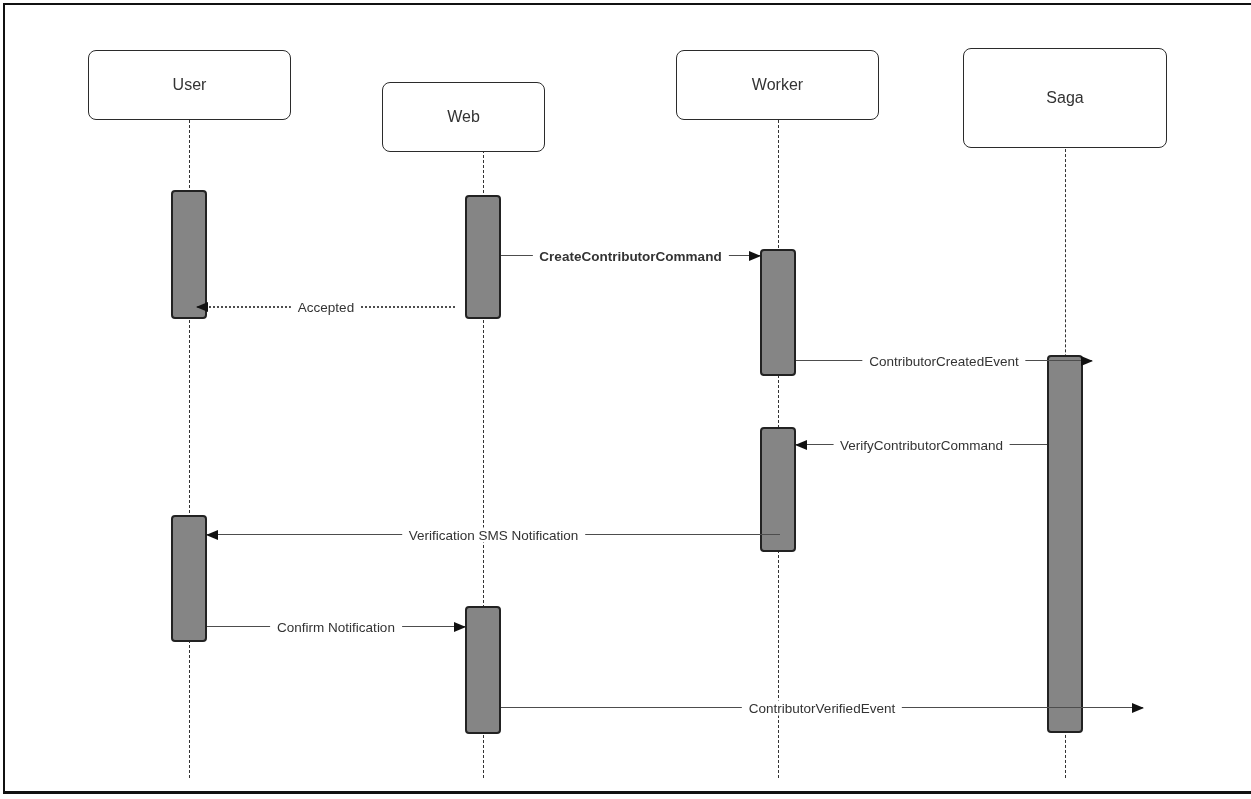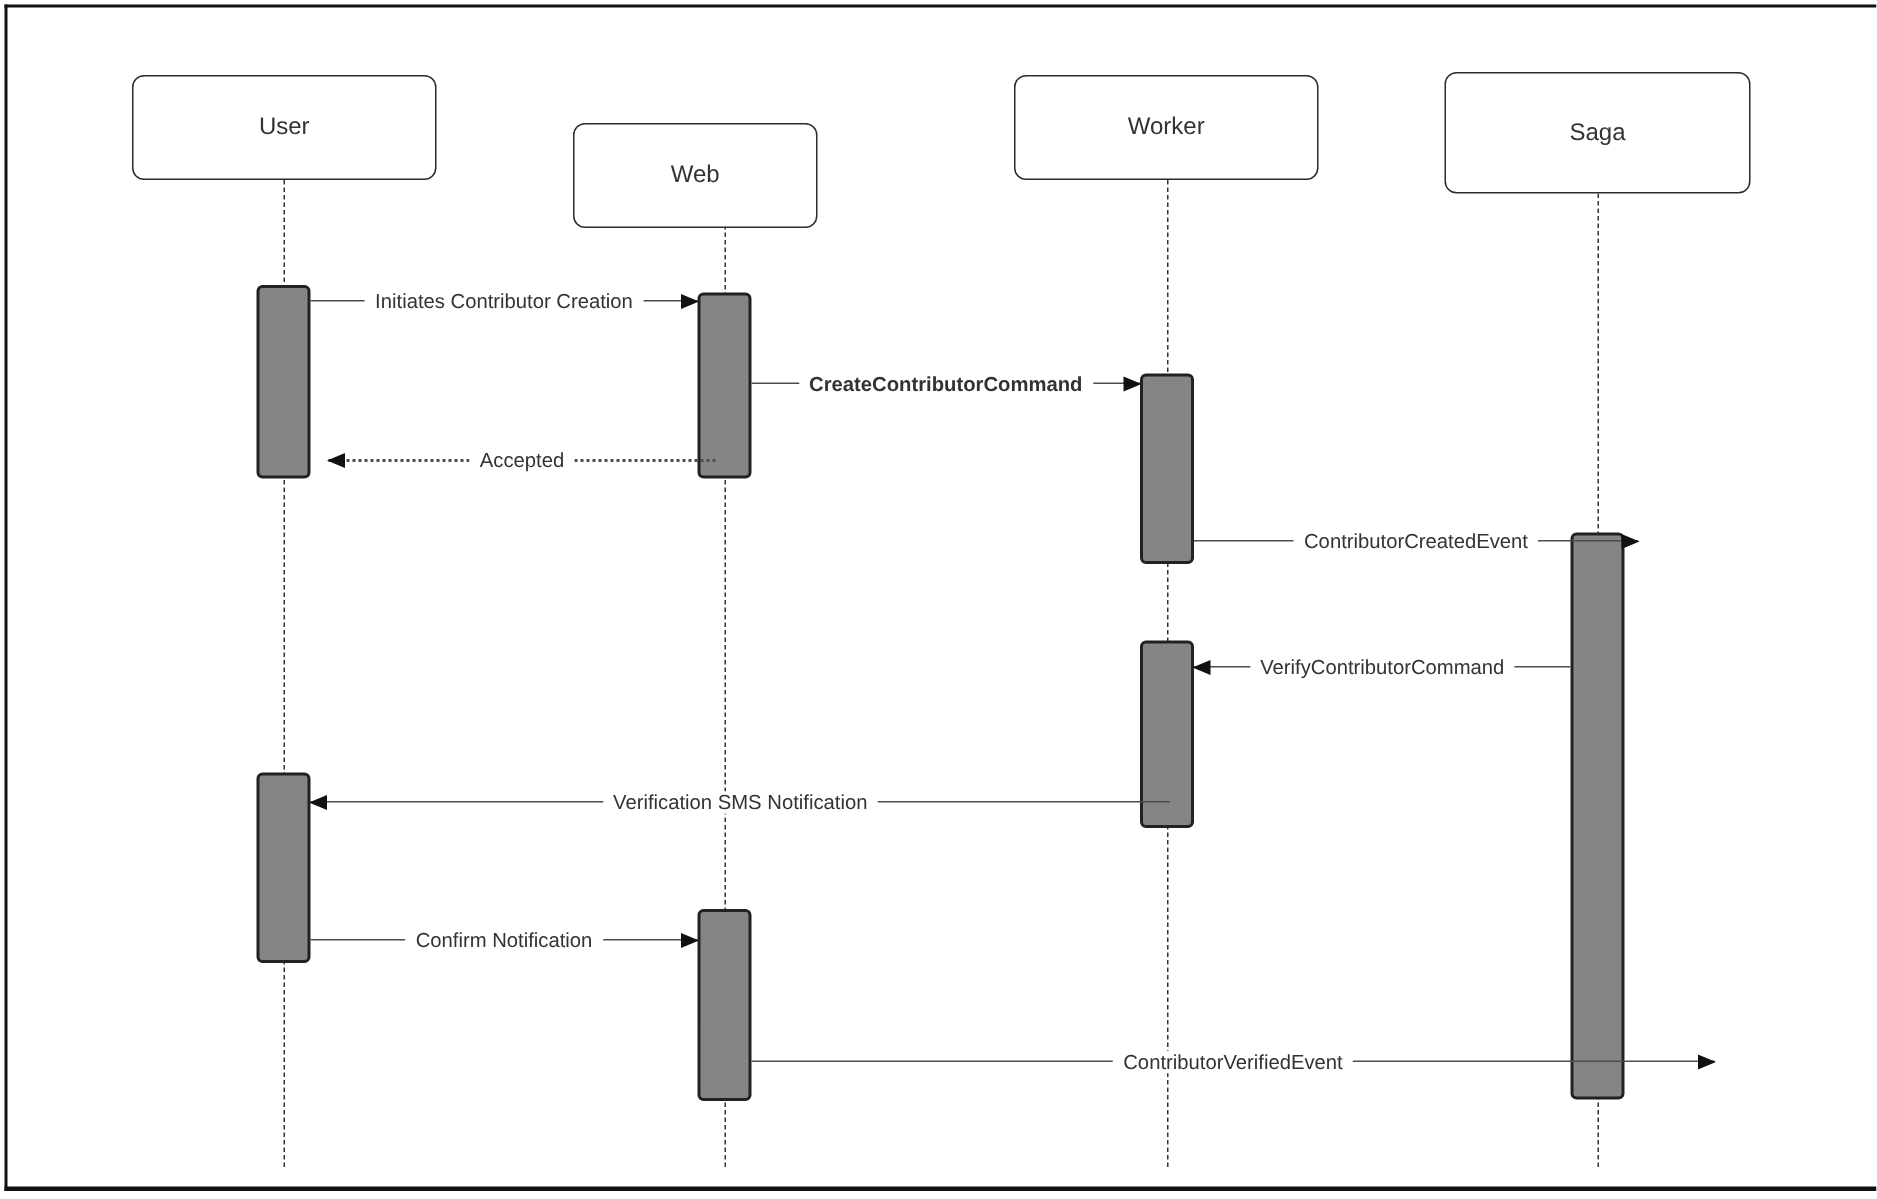--- a/index.html
+++ b/index.html
@@ -92,45 +92,40 @@
 
   <div class="actor" style="left:88px;  top:50px; width:203px; height:70px;">
     <span>User</span>
   </div>
   <div class="actor" style="left:382px; top:50px; width:163px; height:70px;margin-top:32px;">
     <span>Web</span>
   </div>
   <div class="actor" style="left:676px; top:50px; width:203px; height:70px;">
     <span>Worker</span>
   </div>
-  <div class="actor" style="left:963px; top:48px; width:204px; height:81px;">
+  <div class="actor" style="left:963px; top:48px; width:204px; height:100px;">
     <span>Saga</span>
   </div>
 
   <div class="activation" style="left:171px;  top:190px; height:129px;"></div>
   <div class="activation" style="left:465px;  top:195px; height:124px;"></div>
   <div class="activation" style="left:760px;  top:249px; height:127px;"></div>
   <div class="activation" style="left:1047px; top:355px; height:378px;"></div>
   <div class="activation" style="left:760px;  top:427px; height:125px;"></div>
   <div class="activation" style="left:171px;  top:515px; height:127px;"></div>
   <div class="activation" style="left:465px;  top:606px; height:128px;"></div>
 
-  <div class="msg" style="left:207px; top:189px; width:258px;">
-    <div class="msg-line"></div>
-    <span class="msg-label">Initiates Contributor Creation</span>
-    <span class="arrowhead right"></span>
-  </div>
 
   <div class="msg" style="left:501px; top:244px; width:259px;font-weight:bold;">
     <div class="msg-line"></div>
     <span class="msg-label">CreateContributorCommand</span>
     <span class="arrowhead right"></span>
   </div>
 
-  <div class="msg" style="left:219px; top:295px; width:258px;text-decoration:underline;">
+  <div class="msg" style="left:197px; top:295px; width:258px;text-decoration:underline;">
     <div class="msg-line dotted"></div>
     <span class="msg-label">Accepted</span>
     <span class="arrowhead left"></span>
   </div>
 
   <div class="msg" style="left:796px; top:349px; width:272px;padding-left:24px;">
     <div class="msg-line"></div>
     <span class="msg-label">ContributorCreatedEvent</span>
     <span class="arrowhead right"></span>
   </div>

